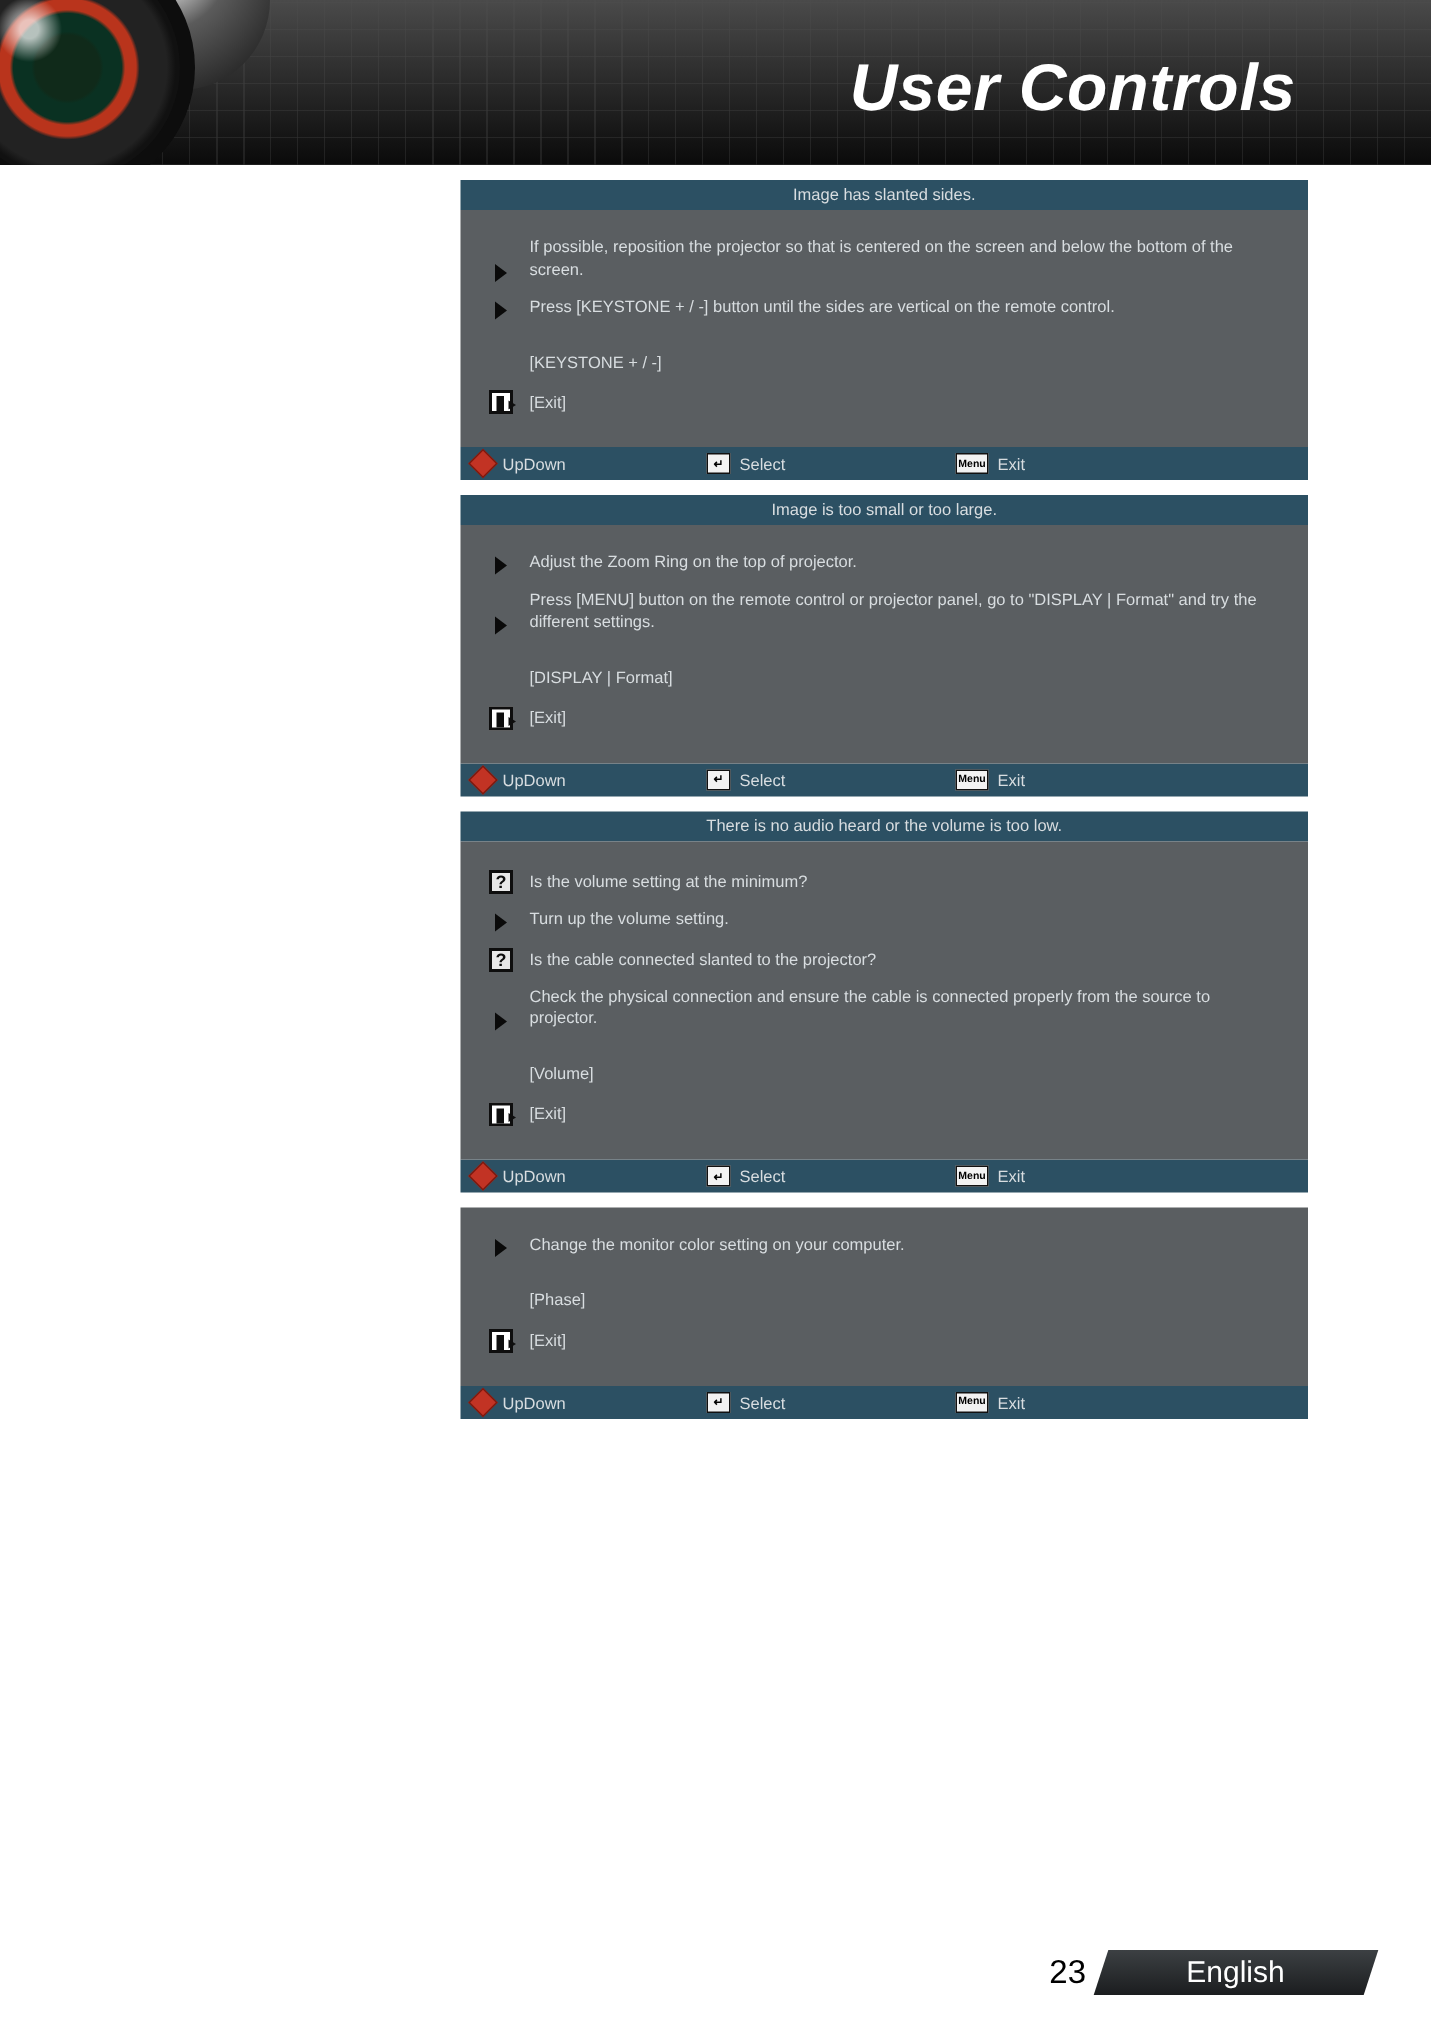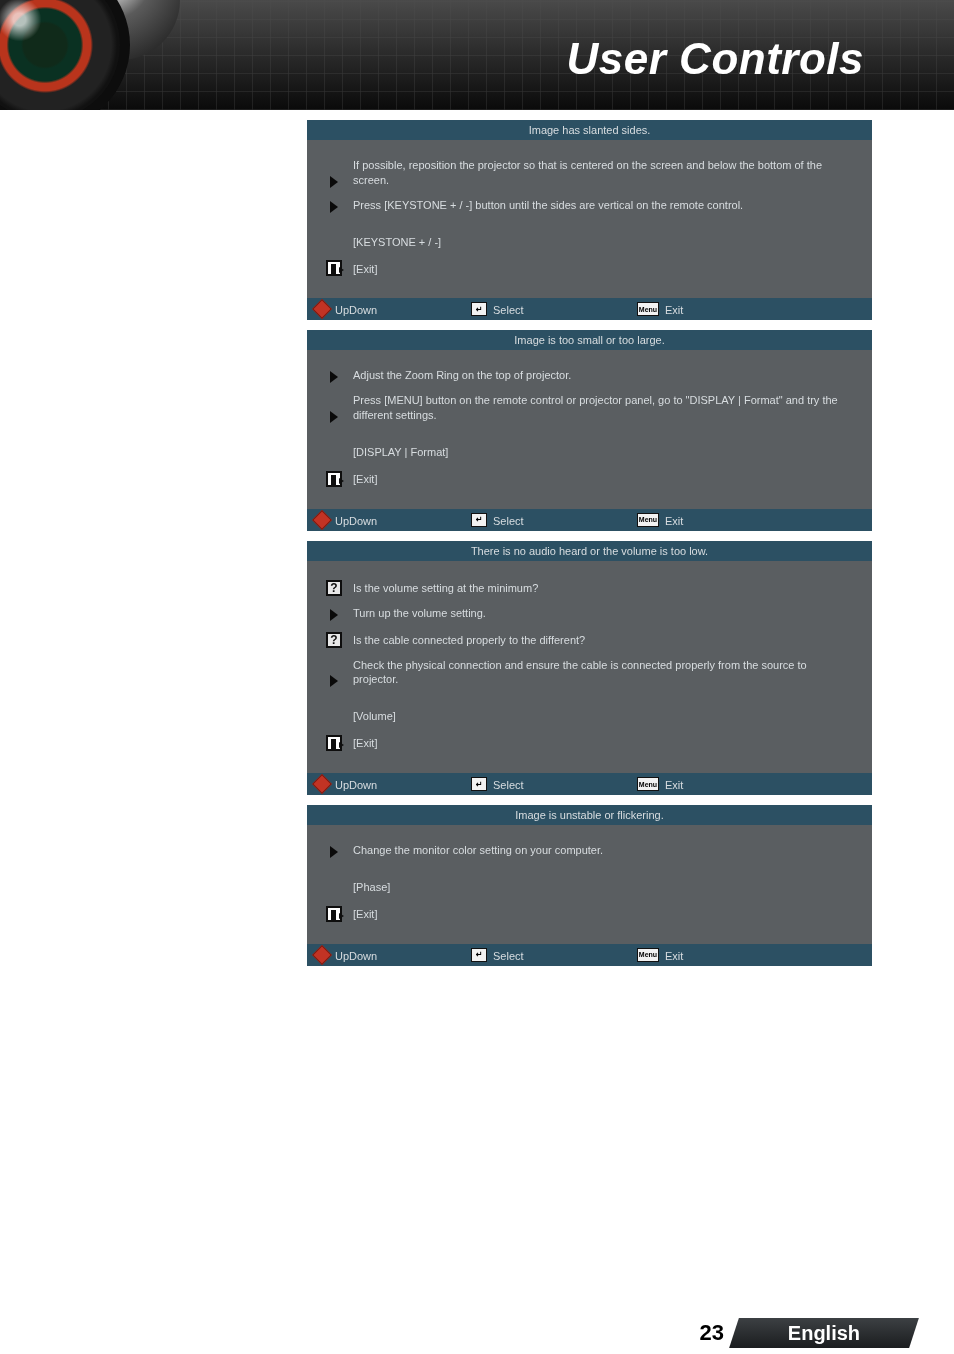--- a/index.html
+++ b/index.html
@@ -170,23 +170,22 @@
     content:"";
     position: absolute;
     right: -4px; top: 5px;
     width: 0; height: 0;
     border-top: 3px solid transparent;
     border-bottom: 3px solid transparent;
     border-left: 5px solid #0e0e0e;
   }
   .page-footer {
     position: absolute;
-    left: 0; right: 0; bottom: 0;
+    left: 0; right: 0; bottom: 18px;
     height: 40px;
-    font-weight: bold;
   }
   .lang-tab {
     position: absolute;
     right: 40px; bottom: 6px;
     width: 180px; height: 30px;
     background: linear-gradient(#3c4043, #1b1d1f);
     color: #fff;
     font-size: 20px;
     display: flex;
     align-items: center;
@@ -308,21 +307,21 @@
         <div class="row">
           <div class="icon-cell">
             <div class="arrow-right"></div>
           </div>
           <div class="text-cell">Turn up the volume setting.</div>
         </div>
         <div class="row">
           <div class="icon-cell">
             <div class="question-icon">?</div>
           </div>
-          <div class="text-cell">Is the cable connected properly to the different?</div>
+          <div class="text-cell">Is the cable connected slanted to the projector?</div>
         </div>
         <div class="row">
           <div class="icon-cell">
             <div class="arrow-right"></div>
           </div>
           <div class="text-cell">Check the physical connection and ensure the cable is connected properly from the source to projector.</div>
         </div>
         <div class="spacer"></div>
         <div class="row indent">
           <div class="icon-cell"></div>
@@ -344,21 +343,20 @@
           <div class="icon-box">↵</div>
           <span>Select</span>
         </div>
         <div class="foot-group exit">
           <div class="icon-menu">Menu</div>
           <span>Exit</span>
         </div>
       </div>
     </div>
     <div class="panel">
-      <div class="panel-header">Image is unstable or flickering.</div>
       <div class="panel-body">
         <div class="row">
           <div class="icon-cell">
             <div class="arrow-right"></div>
           </div>
           <div class="text-cell">Change the monitor color setting on your computer.</div>
         </div>
         <div class="spacer"></div>
         <div class="row indent">
           <div class="icon-cell"></div>

